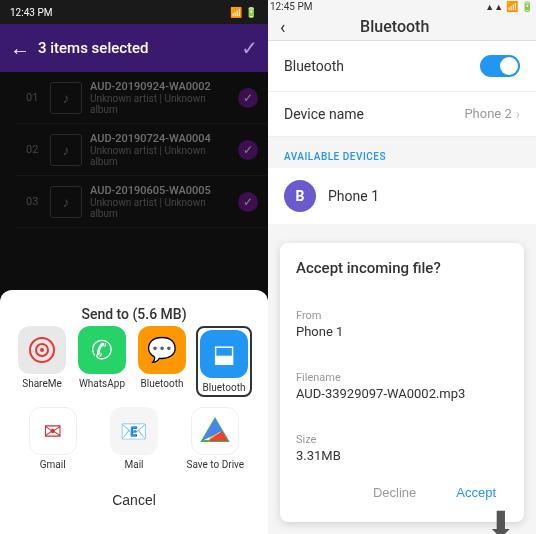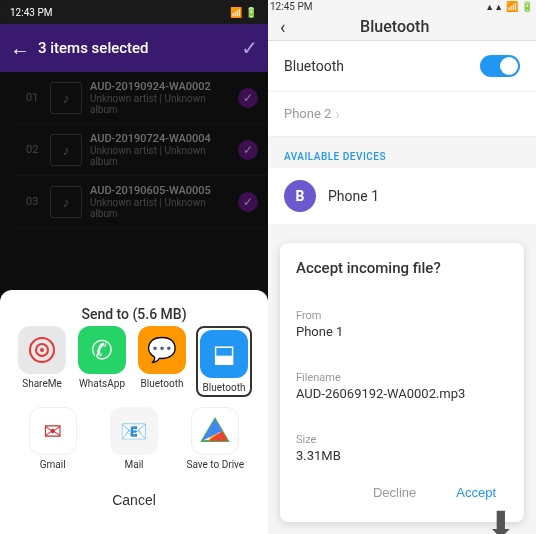--- a/index.html
+++ b/index.html
@@ -569,20 +569,21 @@
     <span class="bt-title">Bluetooth</span>
     <span style="width:20px;"></span>
   </div>
 
   <div class="bt-settings-content">
     <div class="bt-row">
       <span class="bt-row-label">Bluetooth</span>
       <div class="toggle-on"></div>
     </div>
     <div class="bt-device-name">
+      <span class="bt-device-label">Device name</span>
       <span class="bt-device-value">Phone 2</span>
       <span class="bt-chevron">›</span>
     </div>
   </div>
 
   <div class="spacer-section"></div>
 
   <div class="available-section">AVAILABLE DEVICES</div>
 
   <div class="device-row">
@@ -593,21 +594,21 @@
   <div class="spacer-section" style="height:12px; background:#f5f5f5;"></div>
 
   <div class="accept-dialog">
     <div class="accept-title">Accept incoming file?</div>
     <div class="accept-row">
       <div class="accept-row-label">From</div>
       <div class="accept-row-value">Phone 1</div>
     </div>
     <div class="accept-row">
       <div class="accept-row-label">Filename</div>
-      <div class="accept-row-value">AUD-26069192-WA0002.mp3</div>
+      <div class="accept-row-value">AUD-33929097-WA0002.mp3</div>
     </div>
     <div class="accept-row">
       <div class="accept-row-label">Size</div>
       <div class="accept-row-value">3.31MB</div>
     </div>
     <div class="accept-actions">
       <button class="decline-btn">Decline</button>
       <button class="accept-btn">Accept</button>
       <div class="download-arrow">⬇</div>
     </div>

